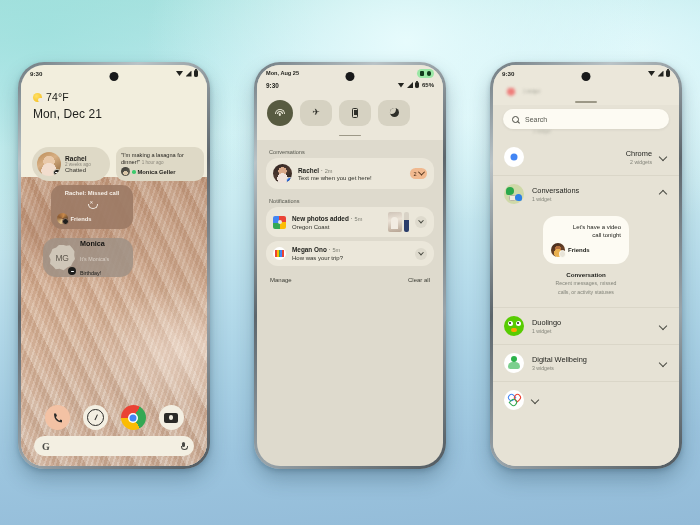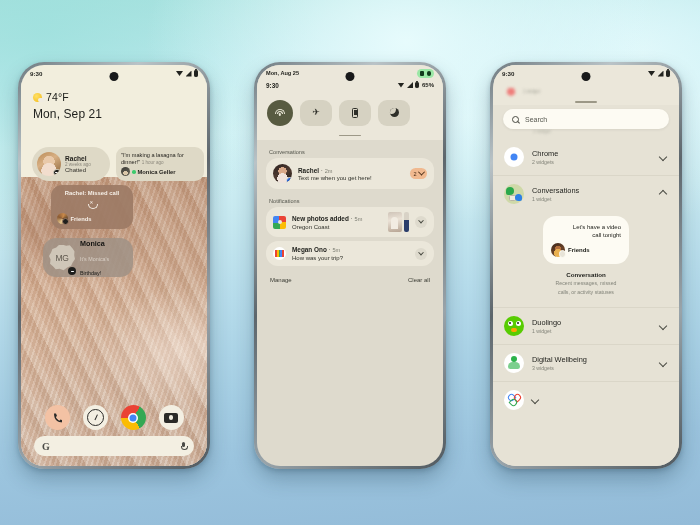--- a/index.html
+++ b/index.html
@@ -418,21 +418,21 @@
   .blur2{
     position:absolute;left:0;right:0;top:64px;height:10px;z-index:6;
     filter: blur(1.8px); opacity:0.6;
     font-size:4.8px;color:#8b8c82;padding-left:40px;
   }
   .w-list{ position:absolute;left:0;right:0;top:74px;bottom:0;z-index:7; }
   .w-row2{
     display:flex;align-items:center;gap:8px;padding: 8px 11px;
     border-top:0.7px solid #dad6c8;
   }
-  .w-row2.noborder{ border-top:none; }
+  .w-row2.noborder{ border-top:none;text-align:right; }
   .w-ic{ width:20px;height:20px;border-radius:50%;flex:none;position:relative;
          display:flex;align-items:center;justify-content:center;background:#fff;}
   .w-txt{flex:1;min-width:0;}
   .w-name{font-size:7.4px;color:#1d1e1a;}
   .w-cnt{font-size:5.2px;color:#83847a;margin-top:1px;}
   .w-chev{ width:6px;height:6px;border-right:1.1px solid #4b4c44;border-bottom:1.1px solid #4b4c44;
     transform: rotate(45deg); flex:none; margin-right:2px;}
   .w-chev.up{ transform: rotate(-135deg); }
   .conv-ic{
     background: #cfd9a8;
@@ -513,21 +513,21 @@
           <span class="ic-bat full"></span>
         </span>
       </div>
       <div class="punchhole"></div>
 
       <div style="position:absolute;left:0;right:0;top:17px;z-index:8;">
         <div class="weather">
           <span class="sun"></span>
           <span class="temp">74°F</span>
         </div>
-        <div class="datetext">Mon, Sep 21</div>
+        <div class="datetext">Mon, Dec 21</div>
       </div>
 
       <div class="w-row">
         <div class="chip-rachel">
           <div class="av rachel">
             <span class="badge-dot"></span>
           </div>
           <div class="chip-txt">
             <span class="nm">Rachel</span>
             <span class="ago">2 weeks ago</span>

